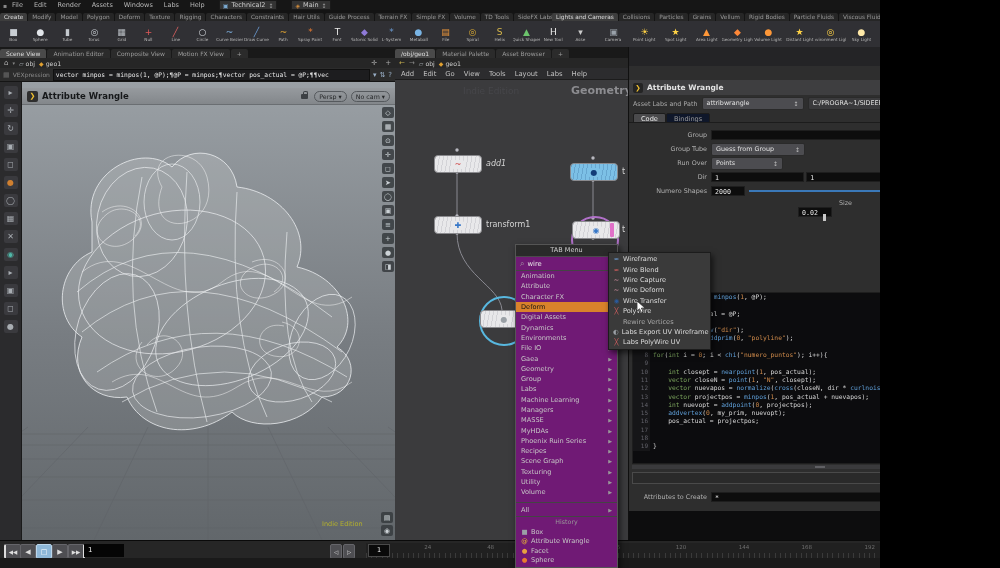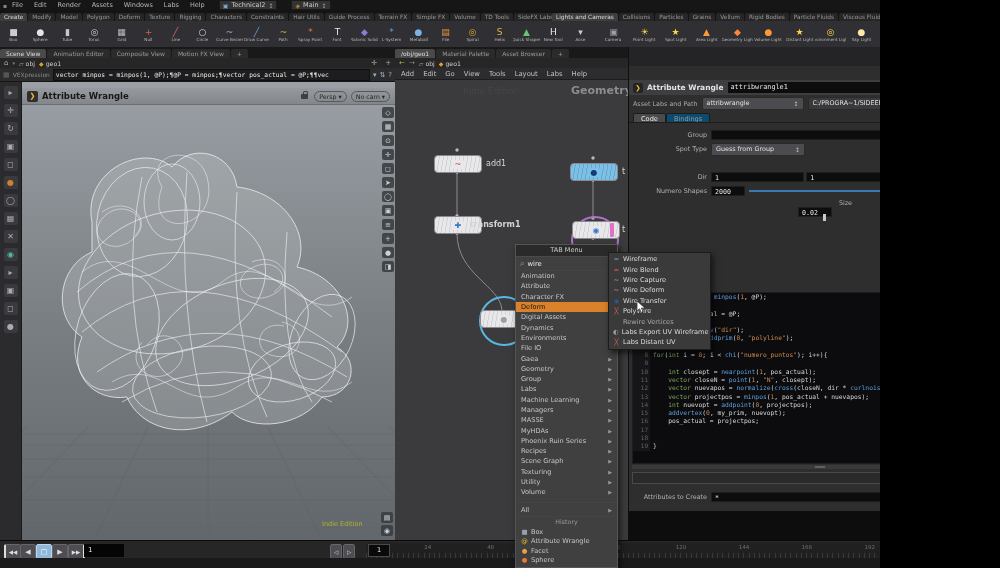--- a/index.html
+++ b/index.html
@@ -85,21 +85,21 @@
   .node{position:absolute;width:46px;height:16px;background:#e8e8ea;border:1px solid #8a8a8e;border-radius:4px;
     display:flex;align-items:center;justify-content:center;font-size:8px;
     background-image:repeating-linear-gradient(100deg,rgba(150,150,160,.25) 0 1px,transparent 1px 4px);}
   .node .nic{background:#e8e8ea;padding:0 3px;border-radius:2px;}
   .node.blue{background:#7cc0e6;background-image:repeating-linear-gradient(100deg,rgba(40,90,140,.25) 0 1px,transparent 1px 4px);}
   .node.blue .nic{background:#7cc0e6;color:#123c78;}
   .tstripe{position:absolute;right:5px;top:1px;bottom:1px;width:4px;background:#e070c8;border-radius:1px;}
   .ring{position:absolute;border-radius:50%;}
   .nlabel{position:absolute;color:#d4d4d4;font-size:8px;white-space:nowrap;}
   
-  #tabmenu{left:515px;top:244px;width:103px;height:324px;background:#404040;border:1px solid #555;box-shadow:2px 3px 6px rgba(0,0,0,.6);z-index:10;box-sizing:border-box;overflow:hidden;}
+  #tabmenu{left:515px;top:244px;width:103px;height:324px;background:#701a75;border:1px solid #555;box-shadow:2px 3px 6px rgba(0,0,0,.6);z-index:10;box-sizing:border-box;overflow:hidden;}
   #tm-title{height:11px;background:#2a2a2a;border-bottom:1px solid #4a4a4a;color:#cfcfcf;font-size:6.5px;text-align:center;line-height:11px;}
   #tm-search{height:13px;display:flex;align-items:center;gap:3px;padding:0 4px;border-bottom:1px solid #444;}
   #tm-search .mag{color:#aaa;font-size:8px;}
   #tm-search .q{color:#e8e8e8;font-size:6.8px;}
   .cat-row{height:10.3px;display:flex;align-items:center;padding:0 5px;color:#c6c6c6;font-size:6.6px;}
   .cat-row .cl{flex:1;white-space:nowrap;overflow:hidden;}
   .cat-row .ar{color:#9a9a9a;font-size:5px;}
   .cat-row.hl{background:#d9822b;color:#141414;}
   .cat-row.hl .ar{color:#141414;}
   #tm-all-sep{height:4px;border-bottom:1px solid #444;margin-bottom:2px;}
@@ -120,21 +120,21 @@
   #p-header{position:absolute;left:0;top:33px;width:372px;height:15px;background:#3e3e40;display:flex;align-items:center;gap:4px;padding:0 4px;box-sizing:border-box;}
   #p-header .wicon{width:10px;height:10px;background:#242424;border-radius:2px;color:#f0c030;font-size:6.5px;display:flex;align-items:center;justify-content:center;}
   #p-header .htitle{color:#e4e4e4;font-size:7.5px;font-weight:bold;white-space:nowrap;}
   #p-name{flex:1;height:11px;background:#0d0d0d;color:#e8e8e8;font-family:"DejaVu Sans Mono",monospace;font-size:6.8px;line-height:11px;padding-left:3px;}
   #p-asset{position:absolute;left:0;top:49px;width:372px;height:15px;display:flex;align-items:center;gap:4px;padding:0 4px;box-sizing:border-box;}
   #p-asset .alabel{color:#a8a8a8;font-size:6.4px;white-space:nowrap;}
   .ddbtn{background:#4c4c50;border:1px solid #2a2a2a;border-radius:2px;color:#e0e0e0;font-size:6.4px;height:11px;line-height:11px;padding:0 4px;display:flex;align-items:center;gap:3px;}
   .ddbtn .spin{color:#bbb;font-size:6px;}
   .ddpath{background:#3a3a3c;flex:1;overflow:hidden;white-space:nowrap;}
   #p-tabs{position:absolute;left:4px;top:66px;display:flex;}
-  .ctab{background:#0c4a6e;border:1px solid #1c1c1c;color:#9a9a9a;font-size:6.6px;padding:1px 7px;border-radius:2px 2px 0 0;}
+  .ctab{background:#0f172a;border:1px solid #1c1c1c;color:#9a9a9a;font-size:6.6px;padding:1px 7px;border-radius:2px 2px 0 0;}
   .ctab.active{background:#4a4a4c;color:#e8e8e8;}
   #p-body{position:absolute;left:0;top:75px;width:372px;height:365px;border-top:1px solid #1c1c1c;background:#2e2e2e;}
   .prow{position:absolute;left:0;width:372px;height:12px;display:flex;align-items:center;}
   .plabel{width:82px;text-align:right;color:#b0b0b0;font-size:6.4px;padding-right:4px;box-sizing:border-box;white-space:nowrap;}
   .pfield{height:10px;background:#0d0d0d;border:1px solid #1e1e1e;color:#e8e8e8;font-family:"DejaVu Sans Mono",monospace;font-size:6.6px;line-height:10px;padding-left:3px;box-sizing:border-box;}
   .sliderline{height:2px;background:#3a78b8;flex:1;margin:0 4px;}
   .groove{height:1px;background:#1a1a1a;flex:1;margin:0 4px;position:relative;}
   .knob{position:absolute;left:8px;top:-3px;width:3px;height:7px;background:#c8c8c8;}
   #vexlabel{position:absolute;left:8px;top:160px;color:#a8a8a8;font-size:6.4px;}
   #codebox{position:absolute;left:3px;top:169px;width:366px;height:170px;background:#0c0c0e;border:1px solid #1e1e1e;
@@ -637,25 +637,25 @@
             <circle cx="198" cy="100" r="1.7"></circle>
           <circle cx="198" cy="138" r="1.7"></circle>
             <circle cx="198" cy="158" r="1.7"></circle>
         </g>
       </svg>
       <div class="ring" style="left:176px;top:136px;width:44px;height:44px;border:2px solid #b070c8;"></div>
       <div class="ring" style="left:84px;top:216px;width:46px;height:46px;border:2px solid #58b8e0;"></div>
       <div class="node" style="left:39px;top:75px;">
           <span class="nic" style="color:#d04848;">~</span>
         </div>
-      <span class="nlabel" style="left:91px;top:79px;">add1</span>
+      <span class="nlabel" style="left:91px;top:79px;font-style:italic;">add1</span>
       <div class="node" style="left:39px;top:136px;">
           <span class="nic" style="color:#3878c8;">✚</span>
         </div>
-      <span class="nlabel" style="left:75px;top:140px;font-weight:bold;">transform1</span>
+      <span class="nlabel" style="left:91px;top:140px;">transform1</span>
       <div class="node blue" style="left:175px;top:83px;">
           <span class="nic">●</span>
         </div>
       <span class="nlabel" style="left:227px;top:87px;">t</span>
       <div class="node" style="left:177px;top:141px;">
           <span class="nic" style="color:#3878c8;">◉</span>
           <span class="tstripe"></span>
         </div>
       <span class="nlabel" style="left:227px;top:145px;">t</span>
       <div class="node" style="left:85px;top:230px;">
@@ -670,21 +670,20 @@
 
     <span>⚙</span>
         <span>▭</span>
         <span>≡</span>
         <span style="color: rgb(106, 192, 232);">▦</span>
         <span style="color: rgb(138, 138, 138);">▦</span>
       </div>
     <div id="p-header">
       <span class="wicon">❯</span>
       <span class="htitle">Attribute Wrangle</span>
-      <div id="p-name">attribwrangle1</div>
     </div>
     <div id="p-asset">
       <span class="alabel">Asset Labs and Path</span>
       <div class="ddbtn" style="width:92px;">
         <span style="flex:1">attribwrangle</span>
           <span class="spin">↕</span>
       </div>
       <div class="ddbtn ddpath">
         <span style="flex:1;overflow:hidden;">C:/PROGRA~1/SIDEEF~1/HOUDIN~1.416/houdini/otls/OPlibSop.hda</span>
           <span class="spin">↕</span>
@@ -694,23 +693,30 @@
 
     <span class="ctab active">Code</span>
         <span class="ctab">Bindings</span>
       </div>
     <div id="p-body">
       <div class="prow" style="top:6px;">
         <span class="plabel">Group</span>
         <div class="pfield" style="flex:1;margin-right:6px;"></div>
       </div>
       <div class="prow" style="top:20px;">
-        <span class="plabel">Spot Type</span>
+        <span class="plabel">Group Tube</span>
         <div class="ddbtn" style="width:84px;">
           <span style="flex:1">Guess from Group</span>
+            <span class="spin">↕</span>
+        </div>
+      </div>
+      <div class="prow" style="top:34px;">
+        <span class="plabel">Run Over</span>
+        <div class="ddbtn" style="width:62px;">
+          <span style="flex:1">Points</span>
             <span class="spin">↕</span>
         </div>
       </div>
       <div class="prow" style="top:48px;">
         <span class="plabel">Dir</span>
         <div style="flex:1;display:flex;gap:2px;margin-right:6px;">
 
         <div class="pfield" style="flex:1;">1</div>
             <div class="pfield" style="flex:1;">1</div>
             <div class="pfield" style="flex:1;">1</div>
@@ -1049,21 +1055,21 @@
         <span>Rewire Vertices</span>
       </div>
 
       <div class="sub-row">
         <span class="si" style="color: rgb(154, 160, 166);">◐</span>
         <span>Labs Export UV Wireframe</span>
       </div>
 
       <div class="sub-row">
         <span class="si" style="color: rgb(216, 96, 96);">╳</span>
-        <span>Labs Distant UV</span>
+        <span>Labs PolyWire UV</span>
       </div>
     </div>
 
   <svg id="cursor" class="abs" width="9" height="12" viewBox="0 0 9 12">
     <polygon points="0,0 0,10 2.6,7.8 4.2,11.4 6,10.6 4.4,7.1 8,7" fill="#fff" stroke="#222" stroke-width="0.7"></polygon>
   </svg>
 
 </div>
 
 </body></html>

